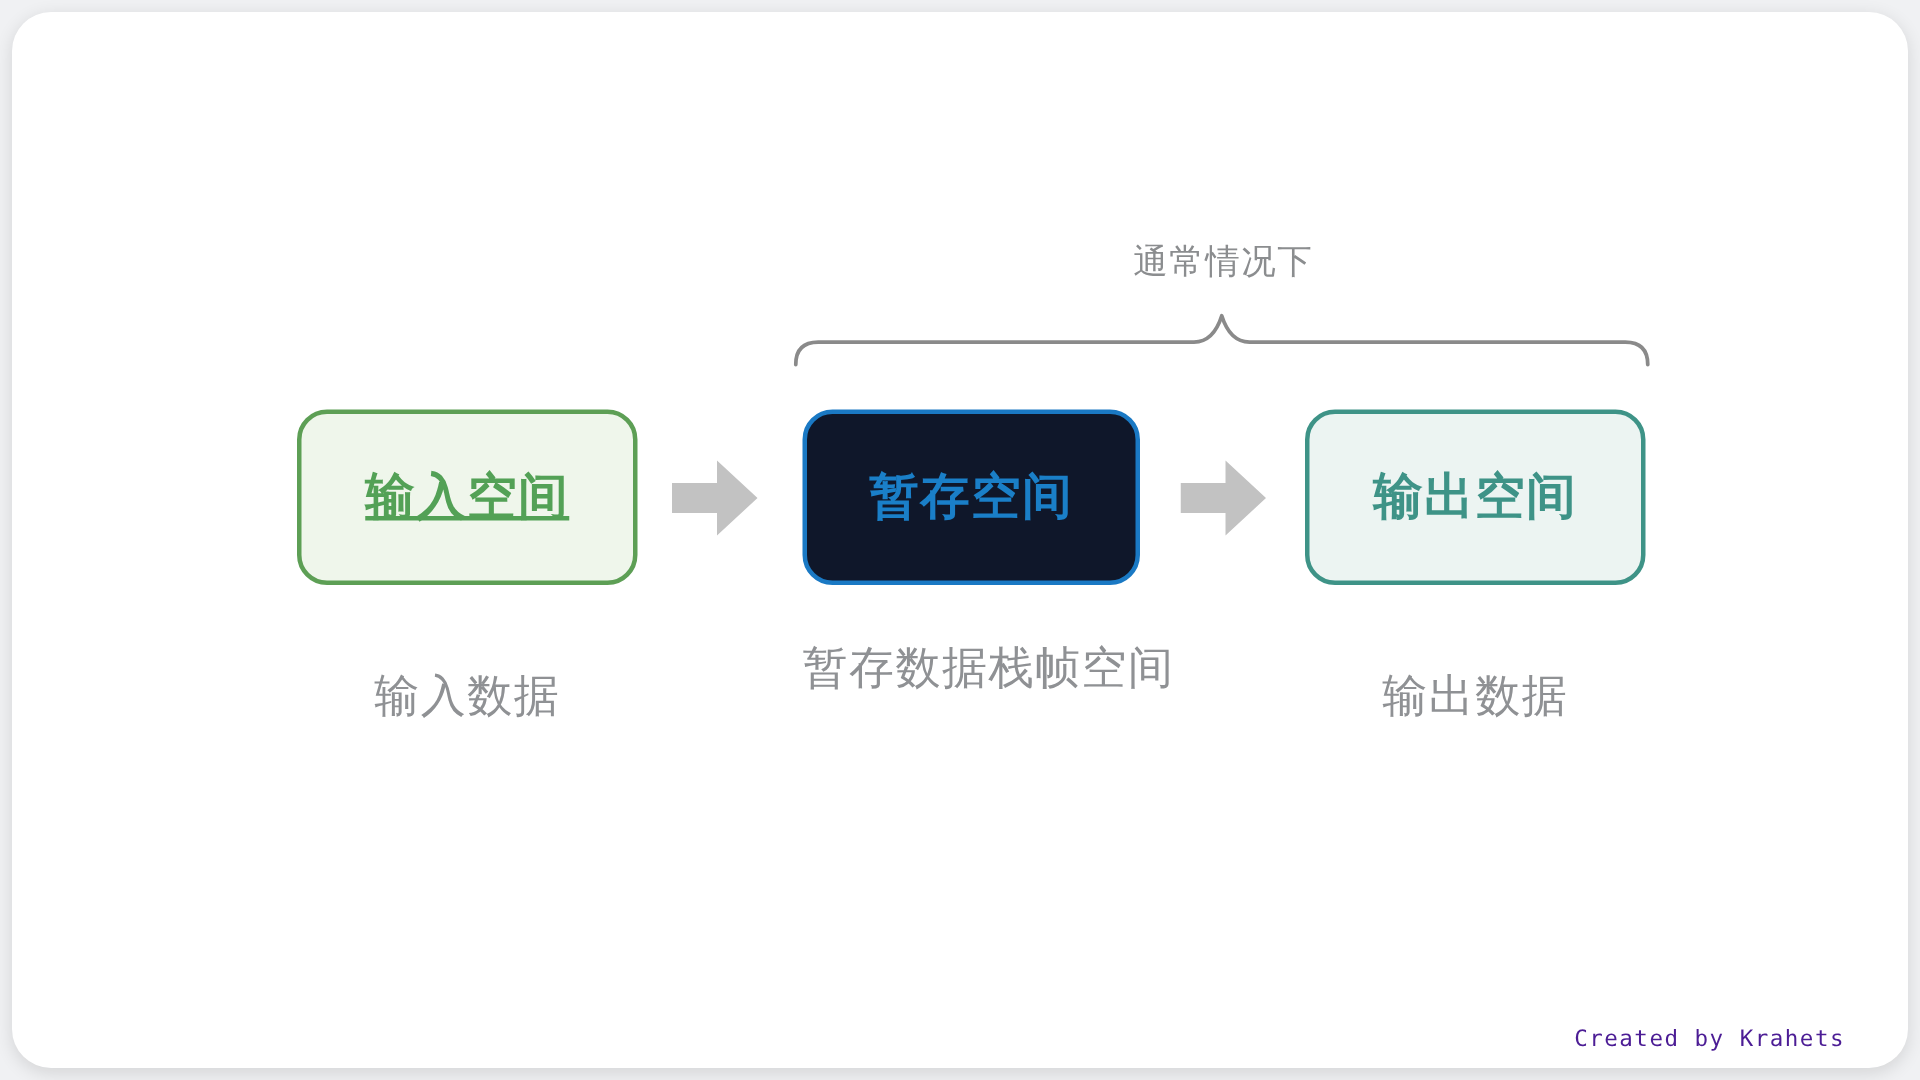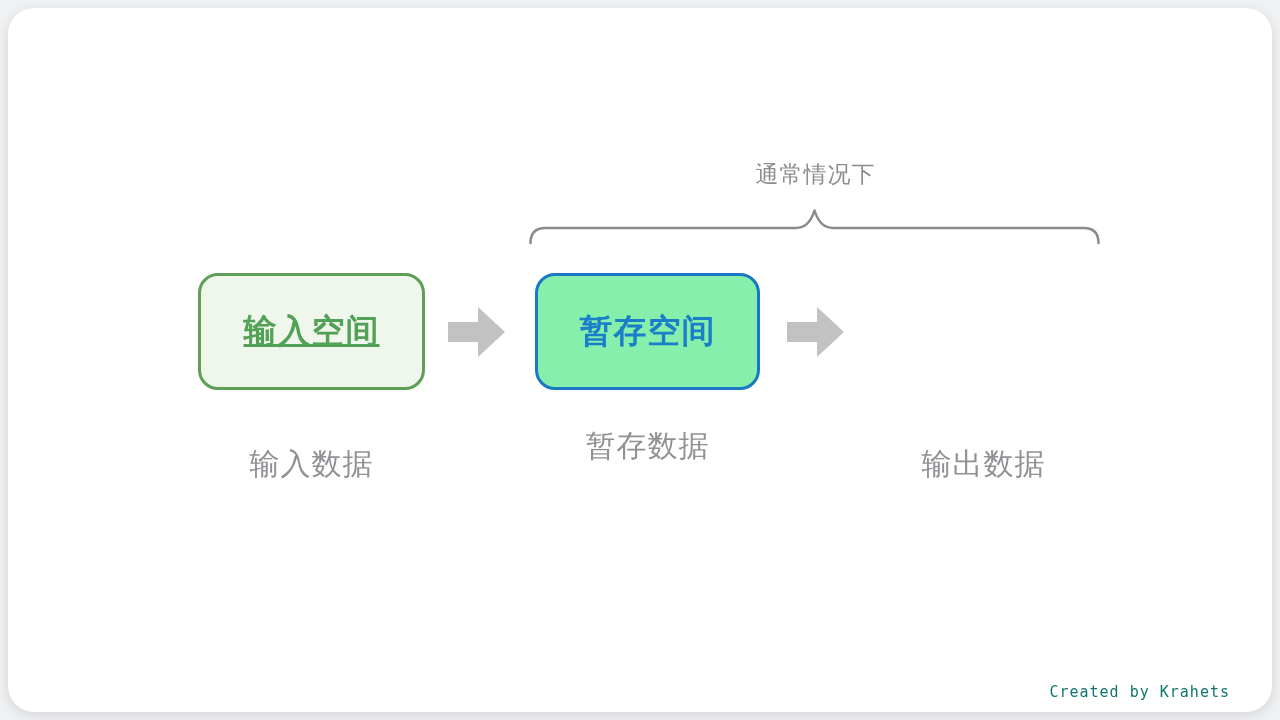--- a/index.html
+++ b/index.html
@@ -38,51 +38,51 @@
   }
   
   .space-box {
     position: absolute; top: 265px; width: 227px; height: 117px;
     border-radius: 20px;
     display: flex; align-items: center; justify-content: center;
     font-size: 33px; font-weight: bold; letter-spacing: 1px;
     border-style: solid; border-width: 3px;
   }
   .box-input  { left: 190px; background: #eff6eb; border-color: #5d9f55; color: #53a156; text-decoration: underline; }
-  .box-temp   { left: 527px; background: #86efac; border-color: #1a79c4; color: #1a7fc8; width: 225px; }
+  .box-temp   { left: 527px; background: #0f172a; border-color: #1a79c4; color: #1a7fc8; width: 225px; }
   .box-output { left: 862px; background: #ecf4f2; border-color: #3e9387; color: #3e9387; }
   .arrow-wrap {
     position: absolute; top: 298px; width: 58px; height: 52px;
   }
   .arrow-1 { left: 440px; }
   .arrow-2 { left: 779px; }
   
   .sub-label {
     position: absolute; top: 420px; height: 40px;
     display: flex; align-items: center; justify-content: center;
     font-size: 30px; color: #8f9194; letter-spacing: 1px;
     white-space: nowrap;
     margin-top: 16px;
   }
   .sub-input  { left: 190px; width: 227px; }
   .sub-output { left: 862px; width: 227px; text-align: center; }
   .sub-temp-list {
     position: absolute; left: 527px; top: 414px; width: 225px;
-    display: flex; flex-direction: column; align-items: center;
+    display: flex; flex-direction: row; align-items: center;
   }
   .sub-temp-list .list-item {
     height: 48px; line-height: 48px;
     font-size: 30px; color: #8f9194; letter-spacing: 1px;
     white-space: nowrap;
   }
   
   .credit {
     position: absolute; right: 42px; top: 675px;
     font-family: "DejaVu Sans Mono", "Liberation Mono", monospace;
-    font-size: 15px; color: #0f766e; letter-spacing: 1px;
+    font-size: 15px; color: #4c1d95; letter-spacing: 1px;
     white-space: nowrap;
   }
 </style>
 </head>
 <body>
 
 <div class="card">
 
   <div class="scope-title">
     <span class="t-reg">通常情况下</span>
@@ -107,24 +107,28 @@
   <div class="space-box box-temp">
     <span>暂存空间</span>
   </div>
 
   <div class="arrow-wrap arrow-2">
     <svg width="58" height="52" viewBox="0 0 58 52" xmlns="http://www.w3.org/2000/svg">
       <polygon points="0,16 30,16 30,1 57,26 30,51 30,36 0,36" fill="#c2c2c2"></polygon>
     </svg>
   </div>
 
+  <div class="space-box box-output">
+    <span>输出空间</span>
+  </div>
 
   <div class="sub-label sub-input">输入数据</div>
 
   <div class="sub-temp-list">
     <div class="list-item">暂存数据</div>
+    <div class="list-item">栈帧空间</div>
   </div>
 
   <div class="sub-label sub-output">输出数据</div>
 
   <div class="credit">Created by Krahets</div>
 
 </div>
 
 </body></html>

